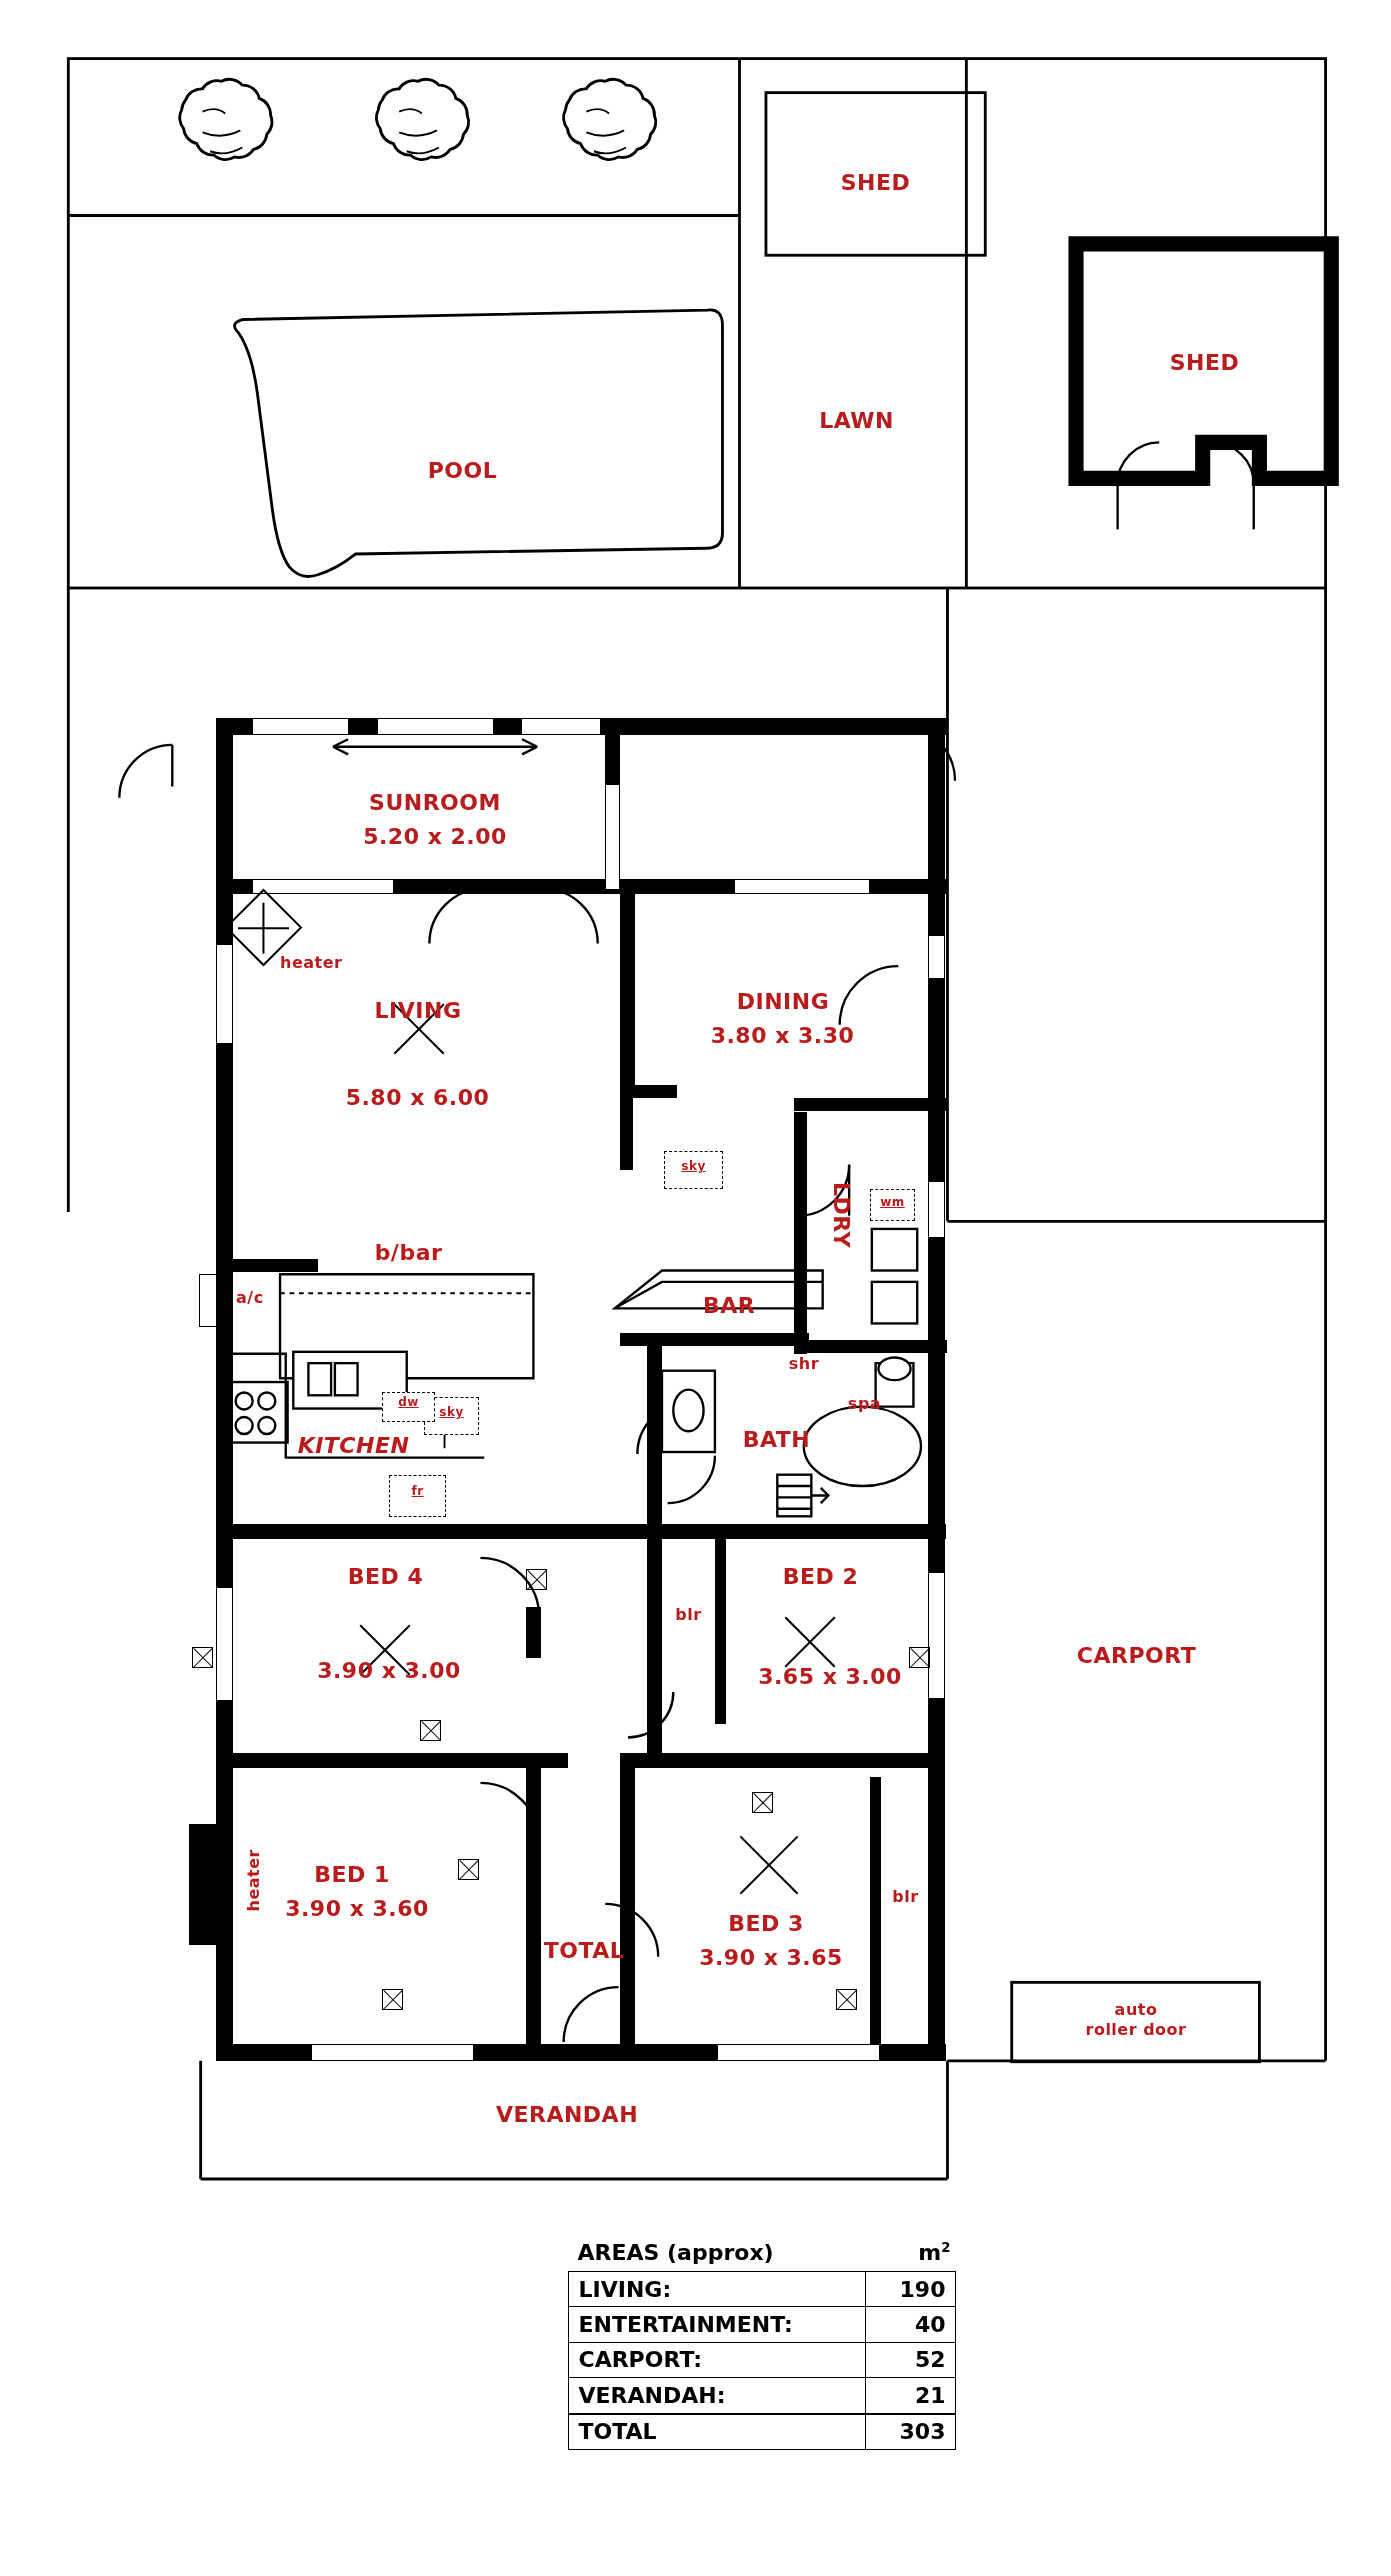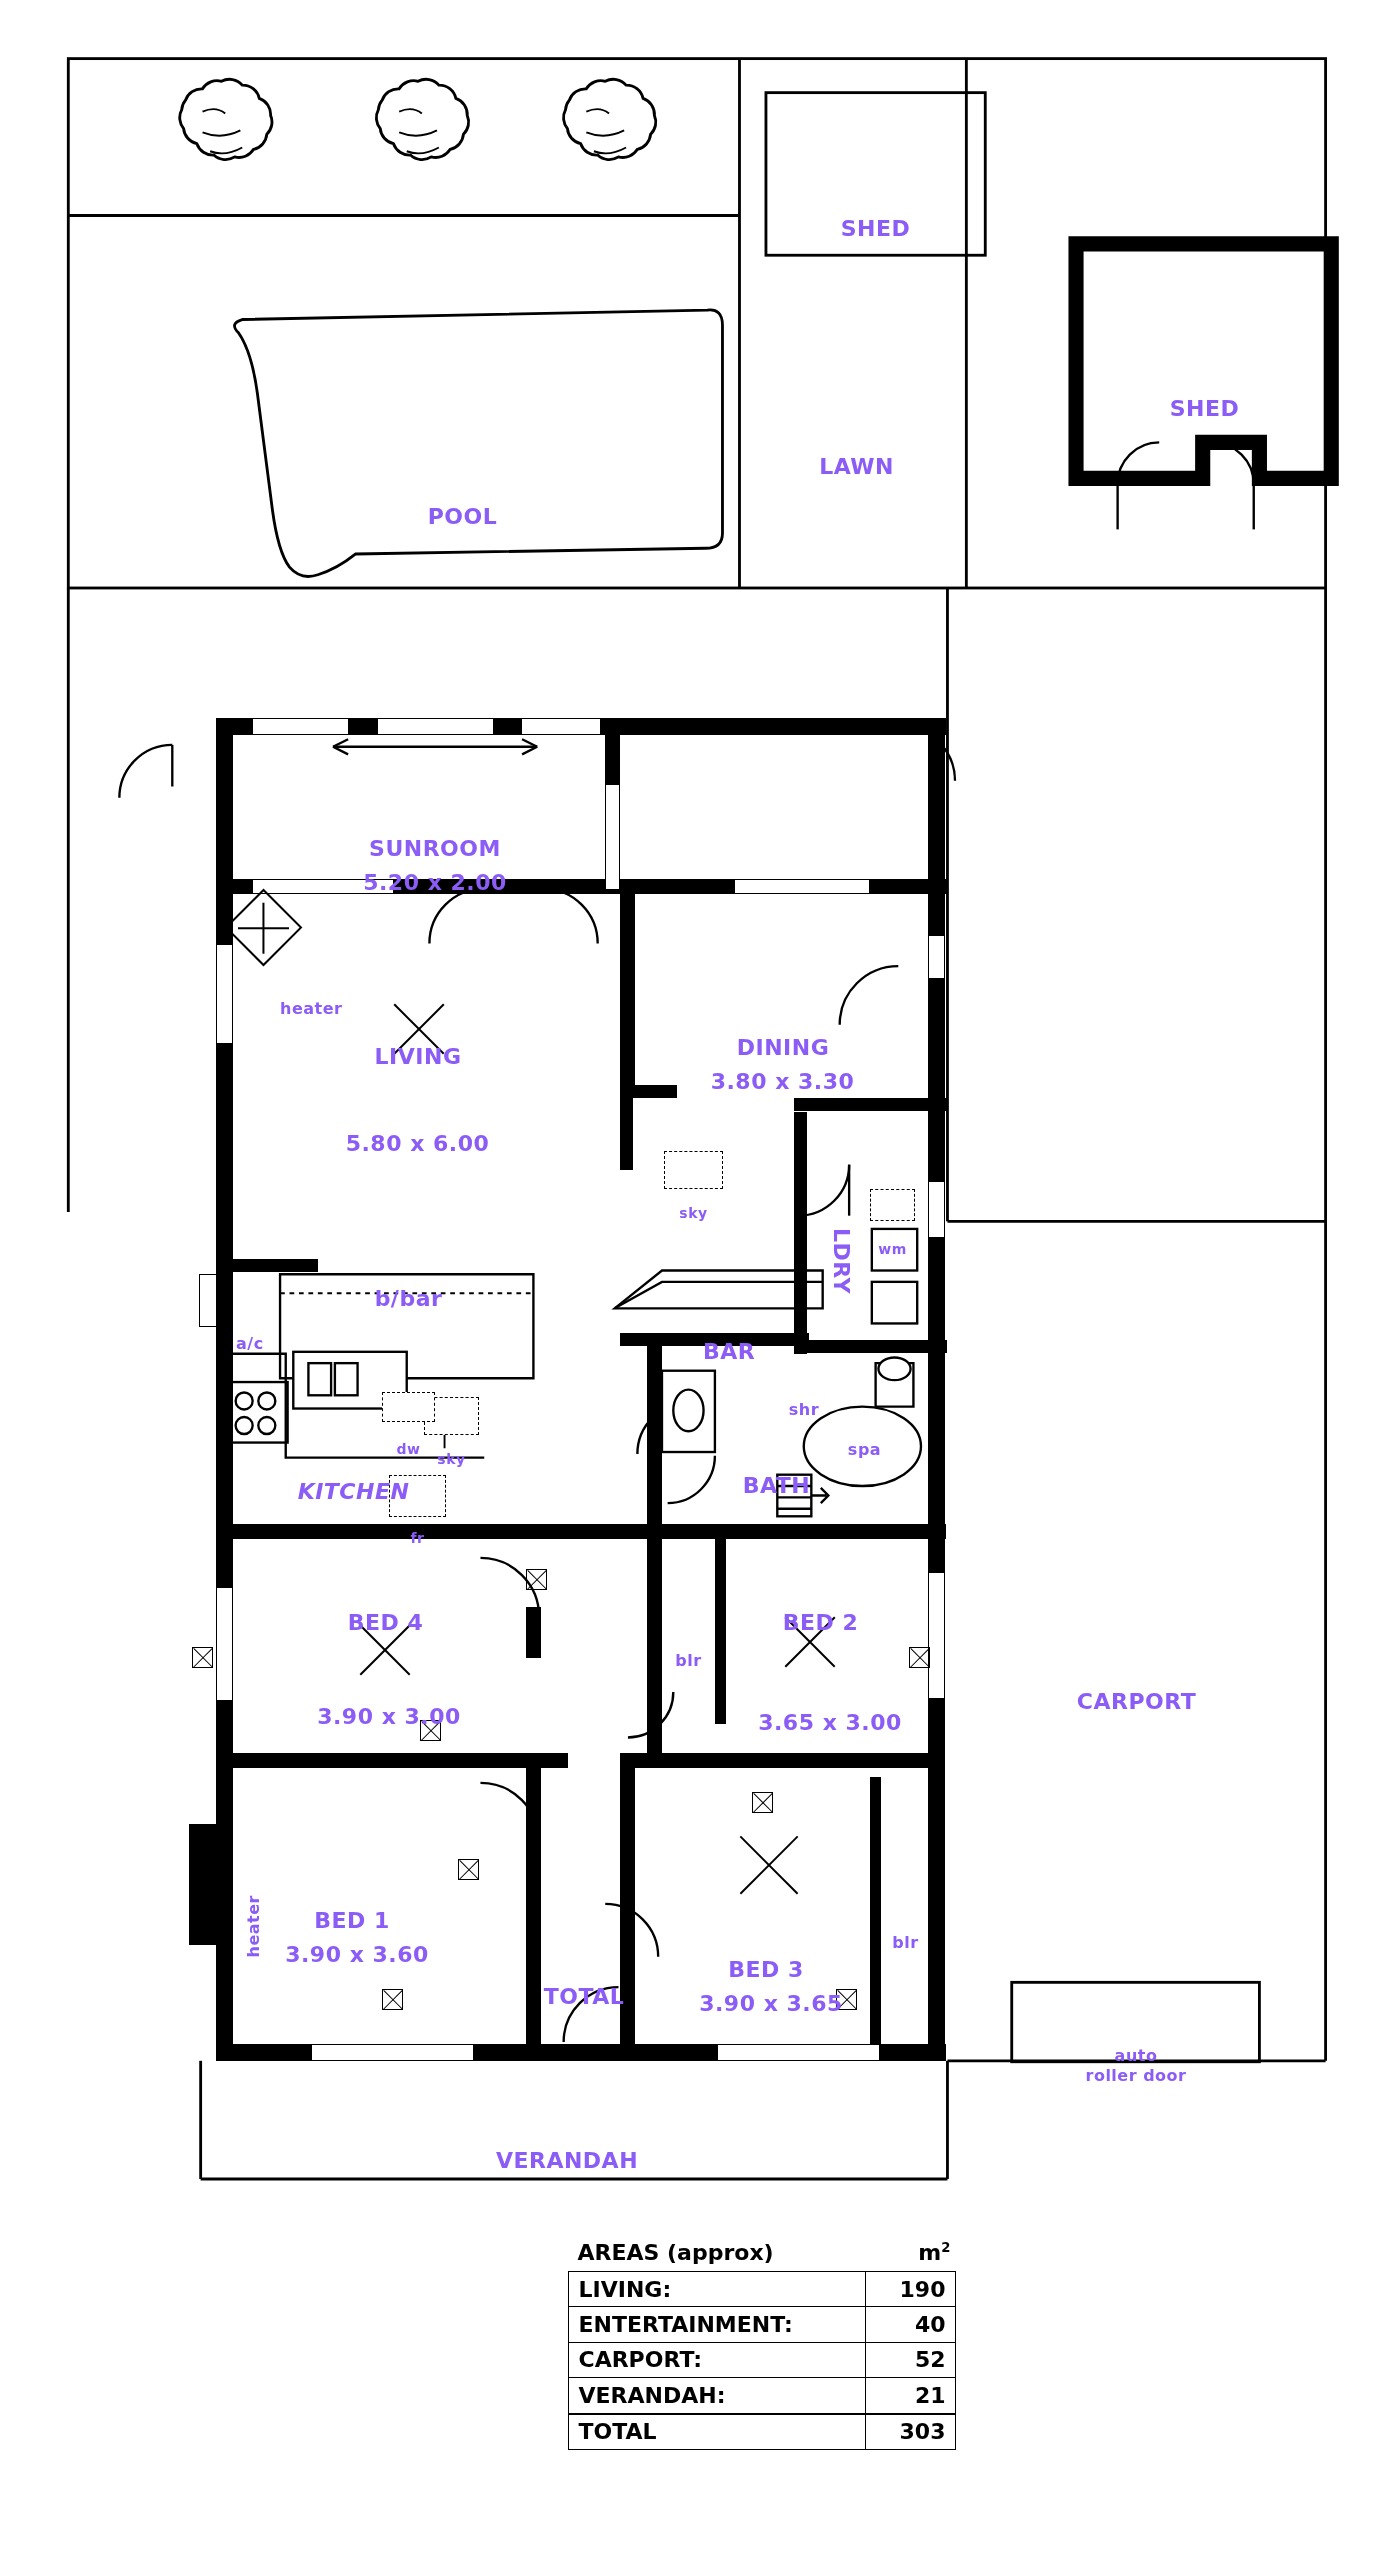--- a/index.html
+++ b/index.html
@@ -12,31 +12,30 @@
   }
   #plan {
     position: relative;
     width: 1392px;
     height: 2576px;
     background: #ffffff;
     overflow: hidden;
   }
   .lbl {
     position: absolute;
-    color: #8b5cf6;
+    color: #b91c1c;
     font-weight: 700;
     letter-spacing: 0.5px;
     text-align: center;
     line-height: 1.22;
     white-space: pre;
     font-family: "DejaVu Sans", sans-serif;
-    margin-top: 46px;
   }
   .lbl.sm { font-size: 16px; }
-  .lbl.xs { font-size: 14px; }
+  .lbl.xs { font-size: 12px; text-decoration: underline; }
   .lbl.md { font-size: 22px; }
   .vert {
     writing-mode: vertical-rl;
     text-orientation: mixed;
   }
   .rot180 {
     transform: rotate(180deg);
   }
   
   .box {

